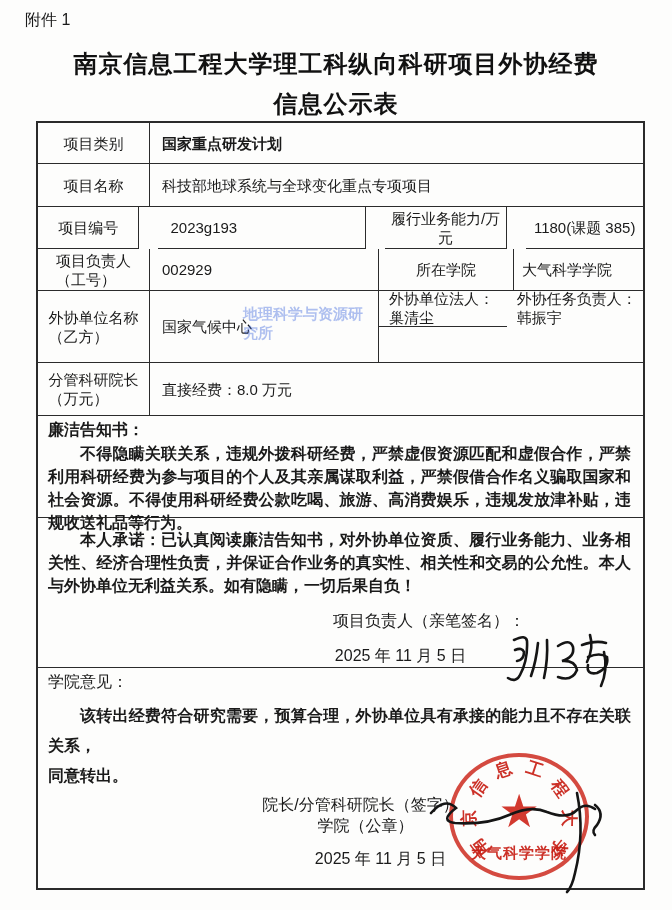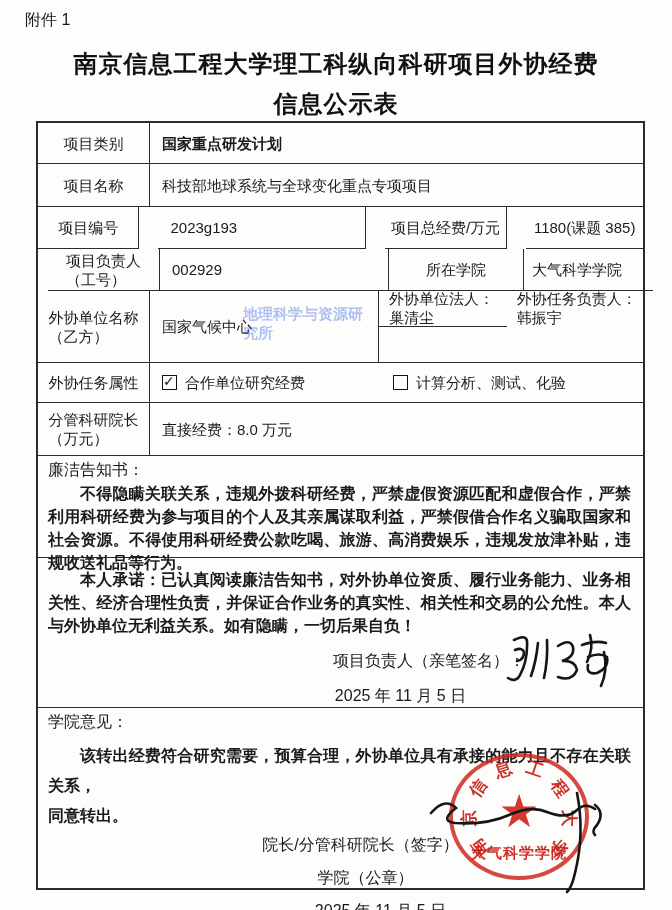--- a/index.html
+++ b/index.html
@@ -32,29 +32,29 @@
   .stack .half.first{border-bottom:1px solid #2b2b2b;}
   .bold{font-weight:700;}
   
   .opt{display:flex;align-items:center;gap:8px;}
   .cb{width:13px;height:13px;border:1.6px solid #111;display:inline-block;position:relative;flex:none;}
   .cb.checked::after{content:"✓";position:absolute;left:0px;top:-4px;font-size:14px;font-weight:700;}
   .opt2{margin-left:88px;}
   
   .section{box-sizing:border-box;border-bottom:1px solid #2b2b2b;padding:4px 10px 0 10px;position:relative;}
   .sec-heading{font-size:16px;}
-  .sec-heading.bold{font-weight:400;}
+  .sec-heading.bold{font-weight:700;}
   .sec-body{font-size:16px;font-weight:700;text-indent:2em;margin:2px 2px 0 0;line-height:23px;
     text-align:justify;}
   .college-body{line-height:30px;margin-top:8px;}
   .college-line2{font-size:16px;font-weight:700;line-height:30px;}
   .sign-row{display:flex;justify-content:flex-end;margin-top:14px;padding-right:108px;font-size:16px;}
   .date-line{text-align:center;font-size:16px;margin-top:14px;padding-left:120px;}
   .dean-line{text-align:center;font-size:16px;margin-top:4px;padding-left:40px;}
-  .gongzhang-line{text-align:center;font-size:16px;margin-top:12px;padding-left:50px;}
+  .gongzhang-line{text-align:center;font-size:16px;padding-left:50px;}
   .college-date{text-align:center;font-size:16px;margin-top:12px;padding-left:80px;}
   
   .bleed{position:absolute;left:205px;top:14px;width:220px;color:#1d4ed8;opacity:.35;
     filter:blur(.6px);font-size:15px;font-weight:700;white-space:pre-line;pointer-events:none;}
   
   .seal{position:absolute;left:449px;top:753px;width:140px;height:127px;z-index:4;pointer-events:none;}
   .seal-ring{position:absolute;inset:0;border:4px solid rgba(205,42,30,.85);border-radius:50%;}
   .seal-char{position:absolute;left:50%;top:50%;font-weight:700;color:rgba(200,32,22,.92);
     font-size:17px;}
   .seal-star{position:absolute;left:50%;top:46%;transform:translate(-50%,-50%);font-size:46px;
@@ -84,57 +84,44 @@
     </div>
 
     <div class="row" style="height:43px;">
       <div class="cell lbl">项目名称</div>
       <div class="cell val span-right last">科技部地球系统与全球变化重点专项项目</div>
     </div>
 
     <div class="row" style="height:42px;gap:19px;">
       <div class="cell lbl">项目编号</div>
       <div class="cell val c2">2023g193</div>
-      <div class="cell c3">项目总经费/万元</div>
+      <div class="cell c3">履行业务能力/万元</div>
       <div class="cell c4 last">1180(课题 385)</div>
     </div>
 
-    <div class="row" style="height:42px;margin-left:10px;">
+    <div class="row" style="height:42px;">
       <div class="cell lbl">项目负责人
 （工号）</div>
       <div class="cell val c2">002929</div>
       <div class="cell c3">所在学院</div>
       <div class="cell c4 last">大气科学学院</div>
     </div>
 
     <div class="row" style="height:72px;position:relative;">
       <div class="cell lbl" style="height:72px;">外协单位名称
 （乙方）</div>
       <div class="cell val c2" style="height:72px;">国家气候中心</div>
       <div class="stack last">
         <div class="half first">外协单位法人： 巢清尘</div>
         <div class="half">外协任务负责人：韩振宇</div>
       </div>
       <div class="bleed">地理科学与资源研
 究所</div>
     </div>
 
-    <div class="row" style="height:40px;">
-      <div class="cell lbl">外协任务属性</div>
-      <div class="cell val span-right last">
-        <span class="opt">
-          <span class="cb checked"></span>
-          <span>合作单位研究经费</span>
-        </span>
-        <span class="opt opt2">
-          <span class="cb"></span>
-          <span>计算分析、测试、化验</span>
-        </span>
-      </div>
-    </div>
 
     <div class="row" style="height:53px;">
       <div class="cell lbl">分管科研院长
 （万元）</div>
       <div class="cell val span-right last">直接经费：8.0 万元</div>
     </div>
 
     <div class="section" style="height:102px;">
       <div class="sec-heading bold">廉洁告知书：</div>
       <p class="sec-body" style="margin-top:1px;">不得隐瞒关联关系，违规外拨科研经费，严禁虚假资源匹配和虚假合作，严禁利用科研经费为参与项目的个人及其亲属谋取利益，严禁假借合作名义骗取国家和社会资源。不得使用科研经费公款吃喝、旅游、高消费娱乐，违规发放津补贴，违规收送礼品等行为。</p>

